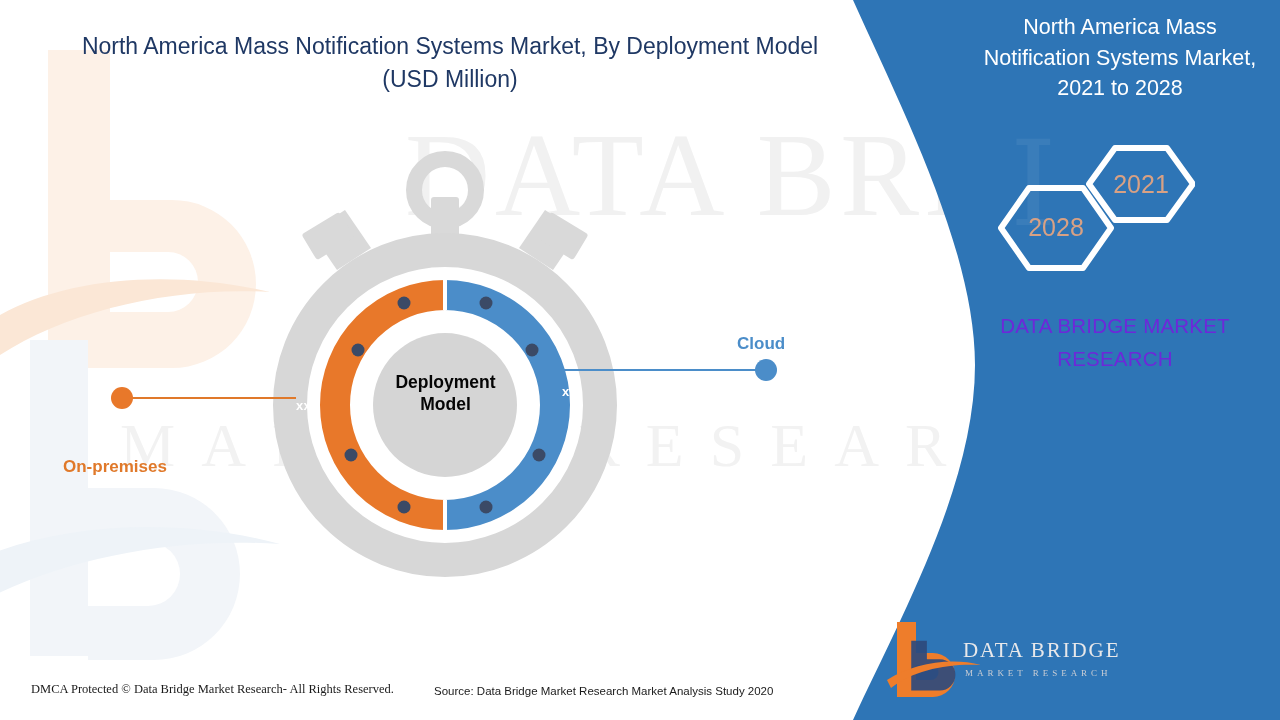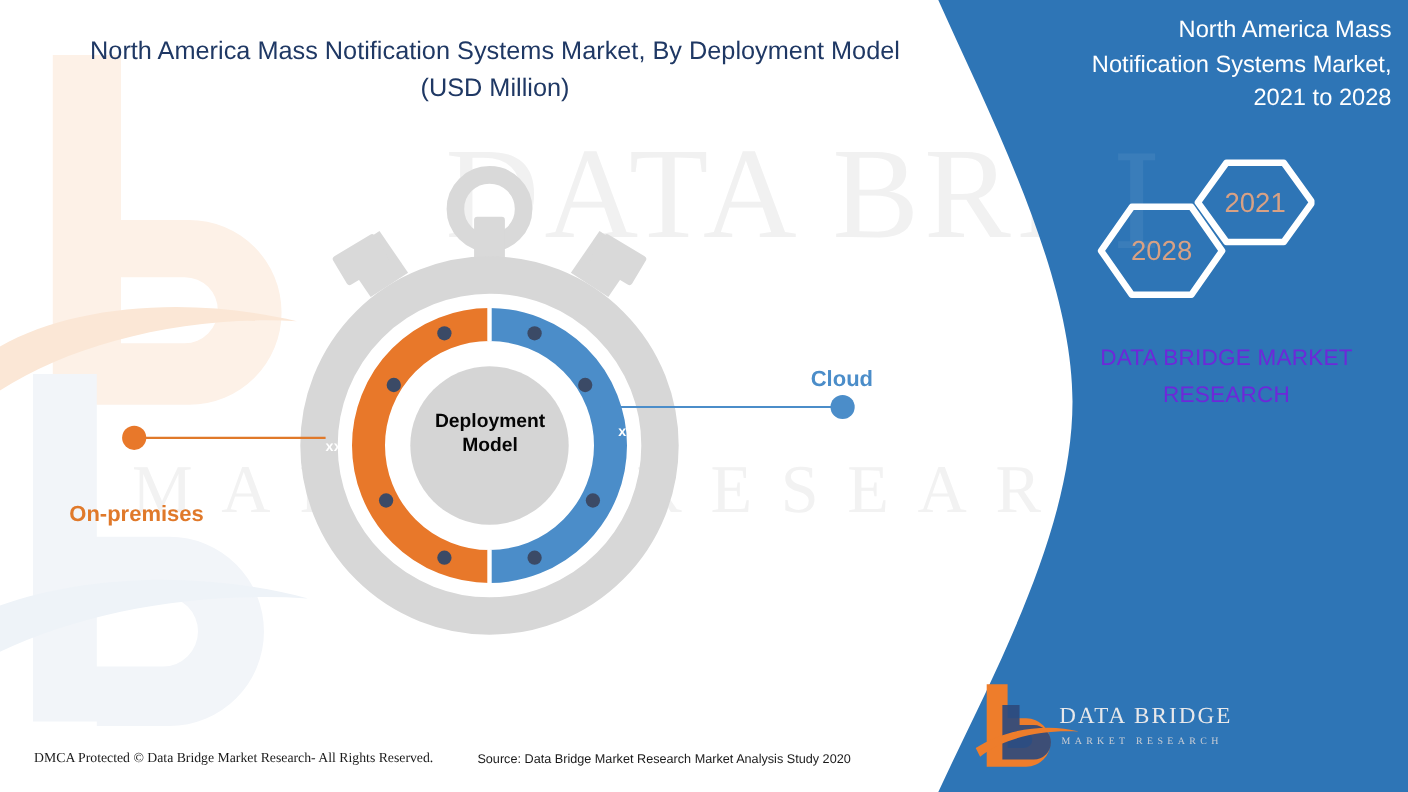--- a/index.html
+++ b/index.html
@@ -18,21 +18,21 @@
   .wm-data-bridge{left:405px;top:108px;font-size:118px;font-weight:400;color:#f1f1f1;}
   .wm-market-research{left:120px;top:410px;font-size:62px;letter-spacing:.42em;color:#f2f2f2;}
   .wm-b-orange{position:absolute;left:-30px;top:30px;width:330px;height:420px;opacity:1;}
   .wm-b-blue{position:absolute;left:-60px;top:330px;width:400px;height:420px;opacity:1;}
 
   
   .blue-panel{position:absolute;left:0;top:0;width:1280px;height:720px;}
 
   .panel-title{
     position:absolute;left:975px;top:12px;width:290px;
-    text-align:right;color:#ffffff;font-size:21.5px;line-height:1.42;font-weight:400;
+    text-align:center;color:#ffffff;font-size:21.5px;line-height:1.42;font-weight:400;
   }
   .hexwrap{position:absolute;left:985px;top:140px;width:210px;height:150px;}
   .brand-line{
     position:absolute;left:965px;top:310px;width:300px;text-align:center;
     color:#6d28d9;font-size:20.5px;line-height:1.6;font-weight:400;letter-spacing:.01em;
   }
 
   
   .chart-title{
     position:absolute;left:40px;top:30px;width:820px;text-align:center;
@@ -44,21 +44,21 @@
 
   .center-label{
     position:absolute;left:363px;top:371px;width:165px;text-align:center;
     color:#050505;font-size:17.5px;font-weight:bold;line-height:1.28;
   }
   .seg-val{position:absolute;color:#ffffff;font-size:13px;font-weight:bold;letter-spacing:.02em;}
   .seg-val.left{left:296px;top:398px;}
   .seg-val.right{left:562px;top:384px;}
 
   
-  .callout-label{position:absolute;font-size:20px;font-weight:bold;white-space:nowrap;}
+  .callout-label{position:absolute;font-size:17px;font-weight:bold;white-space:nowrap;}
   .label-onprem{left:63px;top:412px;color:#e0792a;margin-top:45px;}
   .label-cloud{left:737px;top:334px;color:#4b8dc9;}
 
   
   .footer-dmca{
     position:absolute;left:31px;top:682px;color:#1a1a1a;font-size:12.5px;
     font-family:Liberation Serif, serif;white-space:nowrap;
   }
   .footer-source{
     position:absolute;left:434px;top:685px;color:#1a1a1a;font-size:11.5px;

